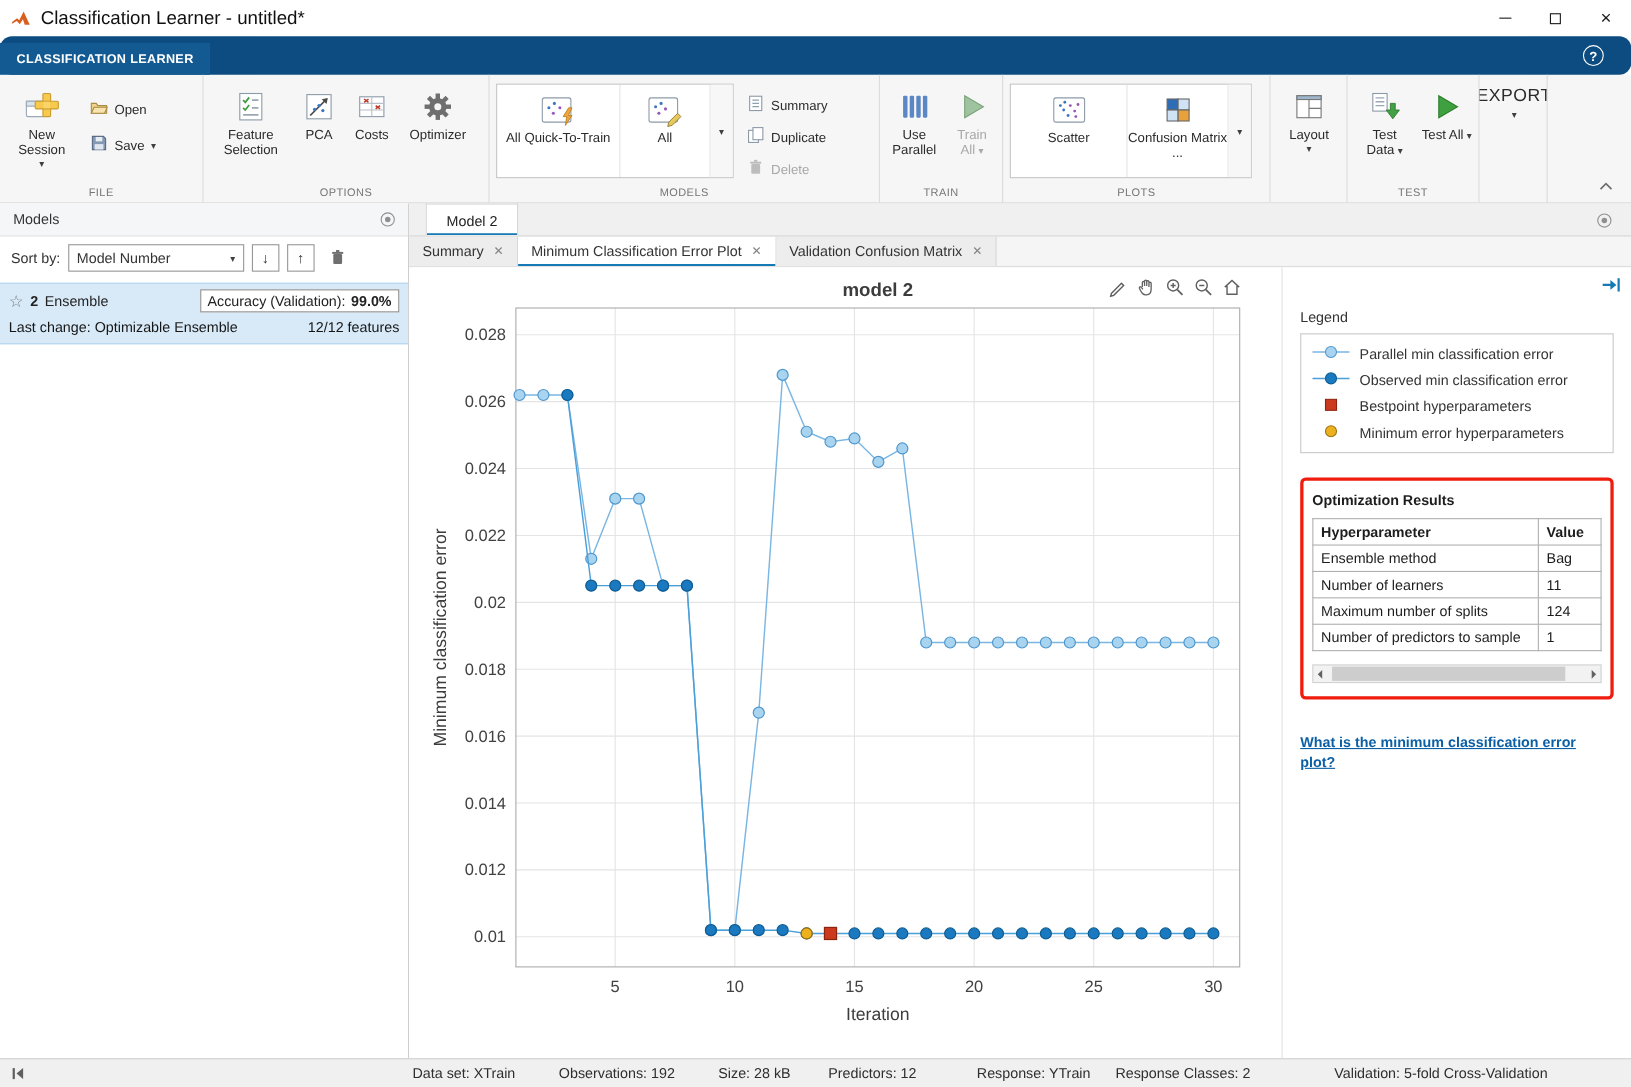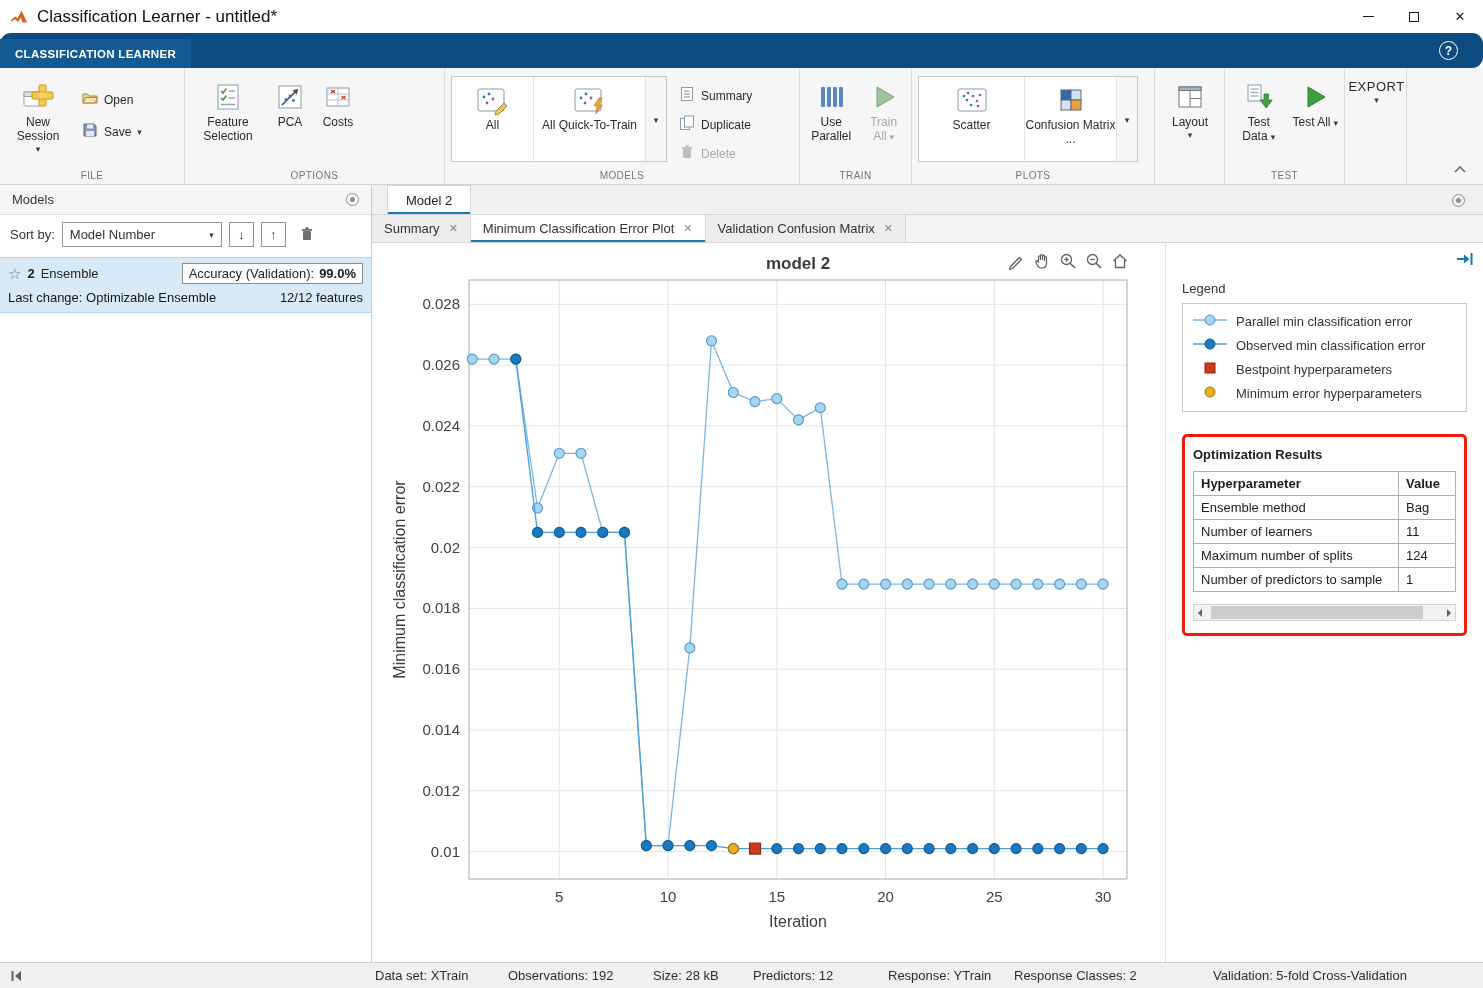--- a/index.html
+++ b/index.html
@@ -44,21 +44,21 @@
   .w54{width:54px}.w50{width:50px}.w58{width:58px}.w56{width:56px}
   .gallery { background:#fff; border:1px solid #c6c6c6; height:86px; display:flex; align-self:flex-start; }
   .gitem { display:flex; flex-direction:column; align-items:center; padding-top:7px; font-size:12px;
            color:#2b2b2b; line-height:1.18; text-align:center; border-right:1px solid #e4e4e4; }
   .gitem .ricon { height:34px; display:flex; align-items:center; }
   .gi-quick{width:112px}.gi-all{width:82px}.gi-scatter{width:106px}.gi-conf{width:92px}
   .gstrip { width:20px; display:flex; align-items:center; justify-content:center; background:#f7f7f7; }
   .mstack { display:flex; flex-direction:column; gap:10px; margin:10px 0 0 8px; }
   .disabled, .disabled * { color:#a8a8a8 !important; }
   .export-btn { width:100%; padding-top:28px; }
-  .export-label { font-size:13px; letter-spacing:.5px; color:#2b2b2b; }
+  .export-label { font-size:16px; letter-spacing:.5px; color:#2b2b2b; }
   .collapse-btn { position:absolute; right:16px; bottom:8px; }
 
   
   .content { display:flex; height:777px; }
 
   
   .models-panel { width:372px; background:#fff; border-right:1px solid #c9c9c9; }
   .mp-header { height:30px; display:flex; align-items:center; justify-content:space-between;
                padding:0 12px; background:#f5f6f7; border-bottom:1px solid #e3e3e3; color:#333; }
   .circle-btn { width:13px; height:13px; border:1.5px solid #8f8f8f; border-radius:50%; position:relative; }
@@ -235,50 +235,69 @@
               <rect x="3" y="5" width="22" height="18" fill="#fff" stroke="#8d9aa8"></rect>
               <line x1="3" y1="11" x2="25" y2="11" stroke="#b7c0ca"></line>
               <line x1="3" y1="17" x2="25" y2="17" stroke="#b7c0ca"></line>
               <line x1="14" y1="5" x2="14" y2="23" stroke="#b7c0ca"></line>
               <path d="M7 7 L11 10 M11 7 L7 10" stroke="#c0392b" stroke-width="1.4"></path>
               <path d="M17.5 13 L21.5 16 M21.5 13 L17.5 16" stroke="#c0392b" stroke-width="1.4"></path>
             </svg>
         </span>
         <span>Costs</span>
       </div>
+      <div class="rbtn big w66">
+        <span class="ricon">
+          <svg width="28" height="28" viewBox="0 0 28 28">
+              <g fill="#6f6f6f">
+                <rect x="12" y="2" width="4" height="6"></rect>
+                <rect x="12" y="20" width="4" height="6"></rect>
+                <rect x="2" y="12" width="6" height="4"></rect>
+                <rect x="20" y="12" width="6" height="4"></rect>
+                <rect x="12" y="2" width="4" height="6" transform="rotate(45 14 14)"></rect>
+                <rect x="12" y="20" width="4" height="6" transform="rotate(45 14 14)"></rect>
+                <rect x="2" y="12" width="6" height="4" transform="rotate(45 14 14)"></rect>
+                <rect x="20" y="12" width="6" height="4" transform="rotate(45 14 14)"></rect>
+              </g>
+              <circle cx="14" cy="14" r="8" fill="#6f6f6f"></circle>
+              <circle cx="14" cy="14" r="3.2" fill="#f6f6f6"></circle>
+            </svg>
+        </span>
+        <span>Optimizer</span>
+      </div>
       <div class="glabel">OPTIONS</div>
     </div>
 
     <div class="rgroup g-models">
       <div class="gallery">
+        <div class="gitem gi-quick">
+          <span class="ricon">
+            <svg width="34" height="30" viewBox="0 0 34 30">
+                <rect x="2" y="3" width="26" height="22" rx="2" fill="#fff" stroke="#8d9aa8"></rect>
+                <circle cx="8" cy="12" r="1.4" fill="#3a76c2"></circle>
+                <circle cx="13" cy="8" r="1.4" fill="#3a76c2"></circle>
+                <circle cx="12" cy="17" r="1.4" fill="#9557b8"></circle>
+                <circle cx="18" cy="12" r="1.4" fill="#9557b8"></circle>
+                <path d="M26 12 l-5 8 h3.2 l-1.2 8 6-9 h-3.2 l3.2-7 z" fill="#f0a63a" stroke="#b87d1e" stroke-width="0.8"></path>
+              </svg>
+          </span>
+          <span>All Quick-To-Train</span>
+        </div>
         <div class="gitem gi-all">
           <span class="ricon">
             <svg width="34" height="30" viewBox="0 0 34 30">
                 <rect x="2" y="3" width="26" height="22" rx="2" fill="#fff" stroke="#8d9aa8"></rect>
                 <circle cx="8" cy="11" r="1.4" fill="#3a76c2"></circle>
                 <circle cx="13" cy="8" r="1.4" fill="#3a76c2"></circle>
                 <circle cx="11" cy="17" r="1.4" fill="#9557b8"></circle>
                 <circle cx="17" cy="13" r="1.4" fill="#9557b8"></circle>
                 <path d="M20 25 l8-8 3 3 -8 8 -4 1 z" fill="#e8c85a" stroke="#8a7a30" stroke-width="0.8"></path>
               </svg>
           </span>
           <span>All</span>
-        </div>
-        <div class="gitem gi-quick">
-          <span class="ricon">
-            <svg width="34" height="30" viewBox="0 0 34 30">
-                <rect x="2" y="3" width="26" height="22" rx="2" fill="#fff" stroke="#8d9aa8"></rect>
-                <circle cx="8" cy="12" r="1.4" fill="#3a76c2"></circle>
-                <circle cx="13" cy="8" r="1.4" fill="#3a76c2"></circle>
-                <circle cx="12" cy="17" r="1.4" fill="#9557b8"></circle>
-                <circle cx="18" cy="12" r="1.4" fill="#9557b8"></circle>
-                <path d="M26 12 l-5 8 h3.2 l-1.2 8 6-9 h-3.2 l3.2-7 z" fill="#f0a63a" stroke="#b87d1e" stroke-width="0.8"></path>
-              </svg>
-          </span>
-          <span>All Quick-To-Train</span>
         </div>
         <div class="gstrip">
           <span class="caret">▾</span>
         </div>
       </div>
       <div class="mstack">
         <div class="rbtn small">
           <span>
             <svg width="16" height="16" viewBox="0 0 16 16">
                 <rect x="2.5" y="1.5" width="11" height="13" fill="#fff" stroke="#8d9aa8"></rect>
@@ -702,20 +721,21 @@
               </tr>
             </tbody>
               </table>
             <div class="scrollbar">
               <span class="tri tri-left"></span>
               <span class="sbar-thumb"></span>
               <span class="tri tri-right"></span>
             </div>
           </div>
 
+          <a class="help-link" href="#">What is the minimum classification error plot?</a>
         </div>
       </div>
     </div>
   </div>
 
   <div class="statusbar">
     <span class="st-collapse">
       <svg width="12" height="12" viewBox="0 0 12 12">
           <rect x="1.5" y="1" width="2" height="10" fill="#5f5f5f"></rect>
           <path d="M11 1 L5 6 11 11 z" fill="#5f5f5f"></path>

